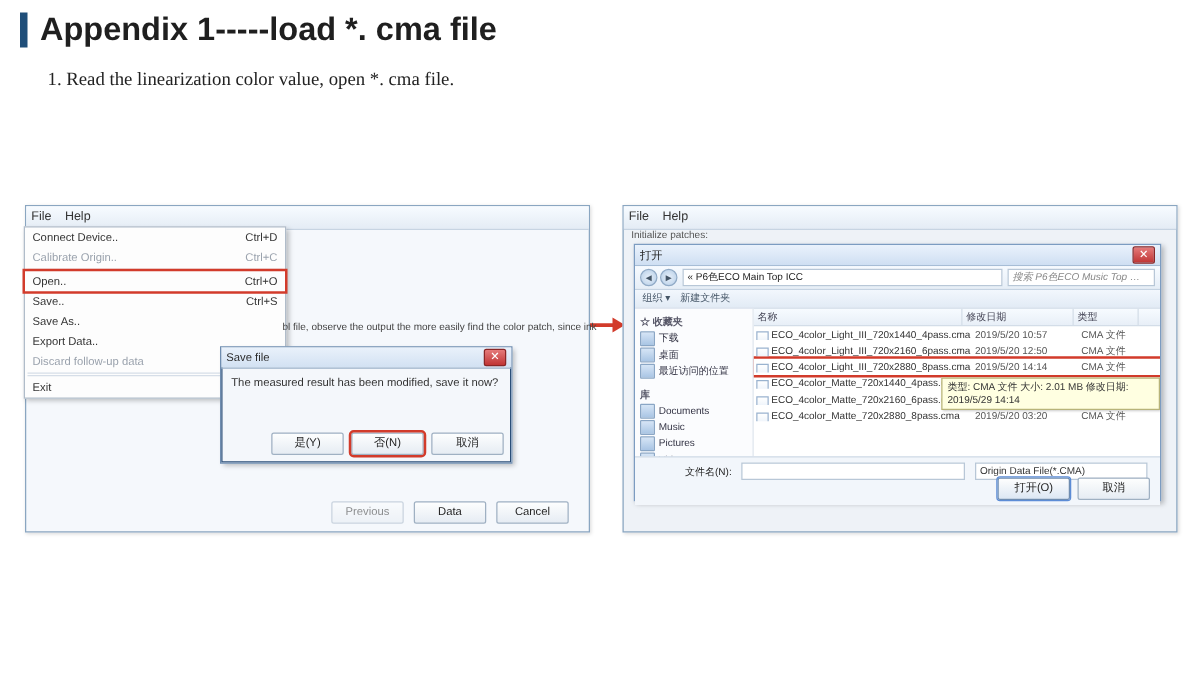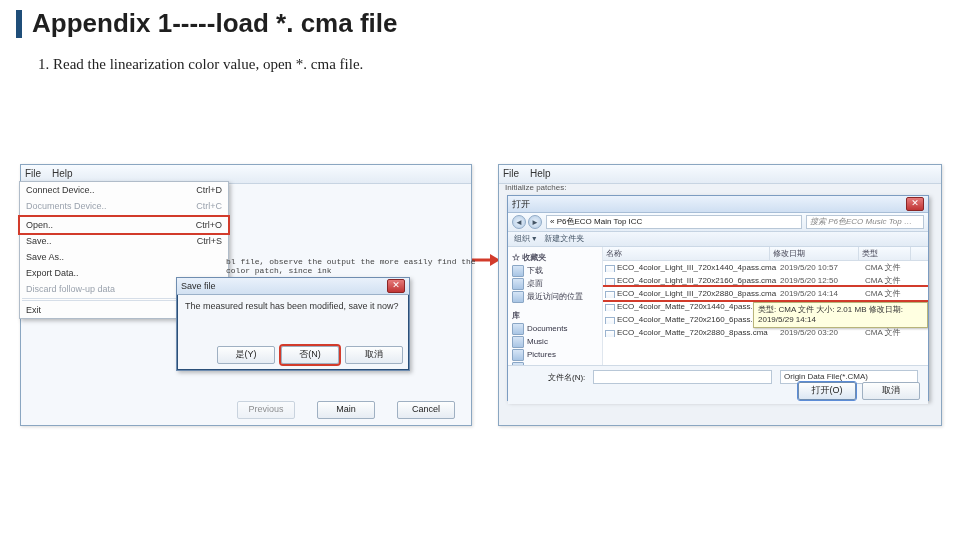--- a/index.html
+++ b/index.html
@@ -99,21 +99,20 @@
   .file-menu .item.highlight {
     outline: 2px solid #d23b2b;
   }
 
   .instruction-text {
     position: absolute;
     left: 205px; top: 92px;
     width: 260px;
     font-size: 8px;
     color: #444;
-    font-family: Liberation Mono, monospace;
   }
 
   .dlg-save {
     position: absolute;
     left: 155px; top: 112px;
     width: 232px; height: 92px;
     background: #f4f7fb;
     border: 1px solid #6f8db0;
     box-shadow: 0 0 0 1px #2b4f78 inset, 2px 2px 4px rgba(0,0,0,0.25);
   }
@@ -160,21 +159,21 @@
     padding: 0 6px;
     color: #222;
     cursor: pointer;
   }
   .btn.highlight-red {
     outline: 2px solid #d23b2b;
   }
   .bottom-buttons {
     position: absolute;
     right: 16px; bottom: 6px;
-    display: flex; gap: 22px; align-items: flex-end;
+    display: flex; gap: 8px; align-items: flex-end;
   }
 
   
   #rightWin {
     left: 498px; top: 164px;
     width: 442px; height: 260px;
     background: #eef2f7;
   }
   .right-small-text {
     position: absolute;
@@ -391,21 +390,21 @@
       <span>File</span>
       <span>Help</span>
     </div>
 
     <div class="file-menu">
       <div class="item">
         <span>Connect Device..</span>
         <span>Ctrl+D</span>
       </div>
       <div class="item disabled">
-        <span>Documents Device..</span>
+        <span>Calibrate Origin..</span>
         <span>Ctrl+C</span>
       </div>
       <div class="sep"></div>
       <div class="item highlight">
         <span>Open..</span>
         <span>Ctrl+O</span>
       </div>
       <div class="item">
         <span>Save..</span>
         <span>Ctrl+S</span>
@@ -440,21 +439,21 @@
       <div class="dlg-body">The measured result has been modified, save it now?</div>
       <div class="dlg-buttons">
         <div class="btn">是(Y)</div>
         <div class="btn highlight-red">否(N)</div>
         <div class="btn">取消</div>
       </div>
     </div>
 
     <div class="bottom-buttons">
       <div class="btn" style="opacity:.5;">Previous</div>
-      <div class="btn">Main</div>
+      <div class="btn">Data</div>
       <div class="btn">Cancel</div>
     </div>
   </div>
 </div>
 
 <div id="rightWin" class="win-frame">
   <div class="win-inner">
     <div class="win-menubar">
       <span>File</span>
       <span>Help</span>

